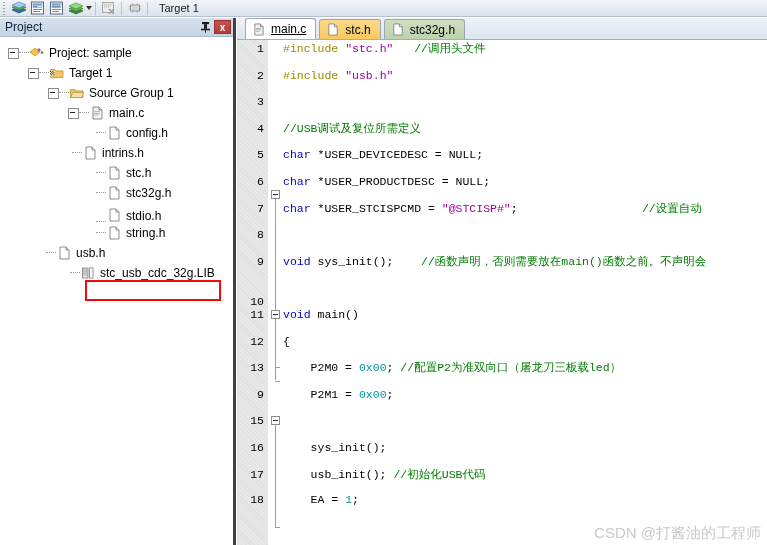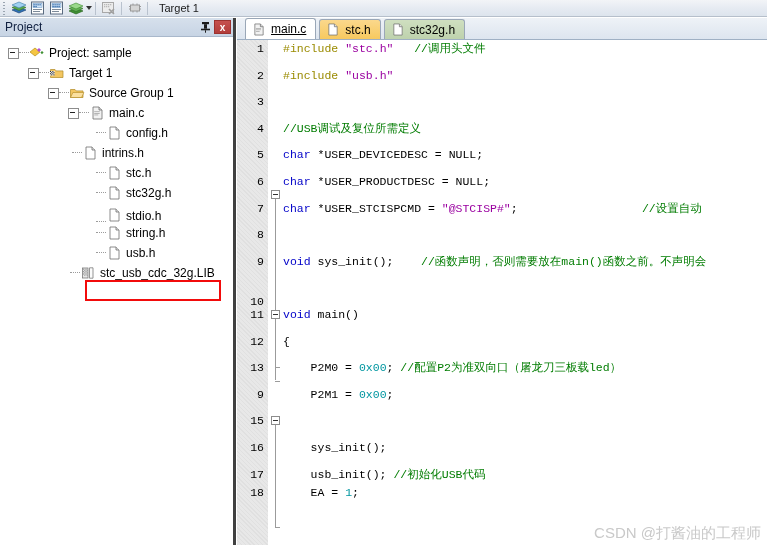--- a/index.html
+++ b/index.html
@@ -547,21 +547,21 @@
       <span class="dotline"></span>
       <span class="ico">
         <svg width="13" height="14" viewBox="0 0 13 14">
           <path d="M2 1 h6 l3 3 v9 h-9 z" fill="#ffffff" stroke="#6f6f6f" stroke-width="0.8"></path>
           <path d="M8 1 v3 h3" fill="#e4e4e4" stroke="#6f6f6f" stroke-width="0.8"></path>
         </svg>
       </span>
       <span class="label">string.h</span>
     </div>
 
-    <div class="tnode" style="padding-left:96px;">
+    <div class="tnode" style="padding-left:46px;">
       <span class="dotline"></span>
       <span class="ico">
         <svg width="13" height="14" viewBox="0 0 13 14">
           <path d="M2 1 h6 l3 3 v9 h-9 z" fill="#ffffff" stroke="#6f6f6f" stroke-width="0.8"></path>
           <path d="M8 1 v3 h3" fill="#e4e4e4" stroke="#6f6f6f" stroke-width="0.8"></path>
         </svg>
       </span>
       <span class="label">usb.h</span>
     </div>
 
@@ -648,21 +648,21 @@
         <div class="code-line" style="top: 93.1px;"><span class="ln">8</span><span class="ltext"></span></div>
         <div class="code-line" style="top: 106.4px;"><span class="ln">9</span><span class="ltext"><span class="kw">void</span><span> sys_init();    </span><span class="cmt">//函数声明，否则需要放在main()函数之前。不声明会</span></span></div>
         <div class="code-line" style="top: 133px;"><span class="ln">10</span><span class="ltext"></span></div>
         <div class="code-line" style="top: 133px;"><span class="ln">11</span><span class="ltext"><span class="kw">void</span><span> main()</span></span></div>
         <div class="code-line" style="top: 146.3px;"><span class="ln">12</span><span class="ltext"><span>{</span></span></div>
         <div class="code-line" style="top: 159.6px;"><span class="ln">13</span><span class="ltext"><span>    P2M0 = </span><span class="num">0x00</span><span>; </span><span class="cmt">//配置P2为准双向口（屠龙刀三板载led）</span></span></div>
         <div class="code-line" style="top: 172.9px;"><span class="ln">9</span><span class="ltext"><span>    P2M1 = </span><span class="num">0x00</span><span>;</span></span></div>
         <div class="code-line" style="top: 186.2px;"><span class="ln">15</span><span class="ltext"></span></div>
         <div class="code-line" style="top: 199.5px;"><span class="ln">16</span><span class="ltext"><span>    sys_init();</span></span></div>
         <div class="code-line" style="top: 212.8px;"><span class="ln">17</span><span class="ltext"><span>    usb_init(); </span><span class="cmt">//初始化USB代码</span></span></div>
-        <div class="code-line" style="top: 218px;"><span class="ln">18</span><span class="ltext"><span>    EA = </span><span class="num">1</span><span>;</span></span></div>
+        <div class="code-line" style="top: 225px;"><span class="ln">18</span><span class="ltext"><span>    EA = </span><span class="num">1</span><span>;</span></span></div>
       </div>
     <div id="fold-markers">
         <div class="foldbox" style="top: 150.3px;"></div>
         <div class="foldline" style="top: 159.3px; height: 181.2px;"></div>
         <div class="foldend" style="top: 340.5px;"></div>
         <div class="foldbox" style="top: 270px;"></div>
         <div class="foldline" style="top: 279px; height: 48.2px;"></div>
         <div class="foldend" style="top: 327.2px;"></div>
         <div class="foldbox" style="top: 376.4px;"></div>
         <div class="foldline" style="top: 385.4px; height: 101.4px;"></div>

